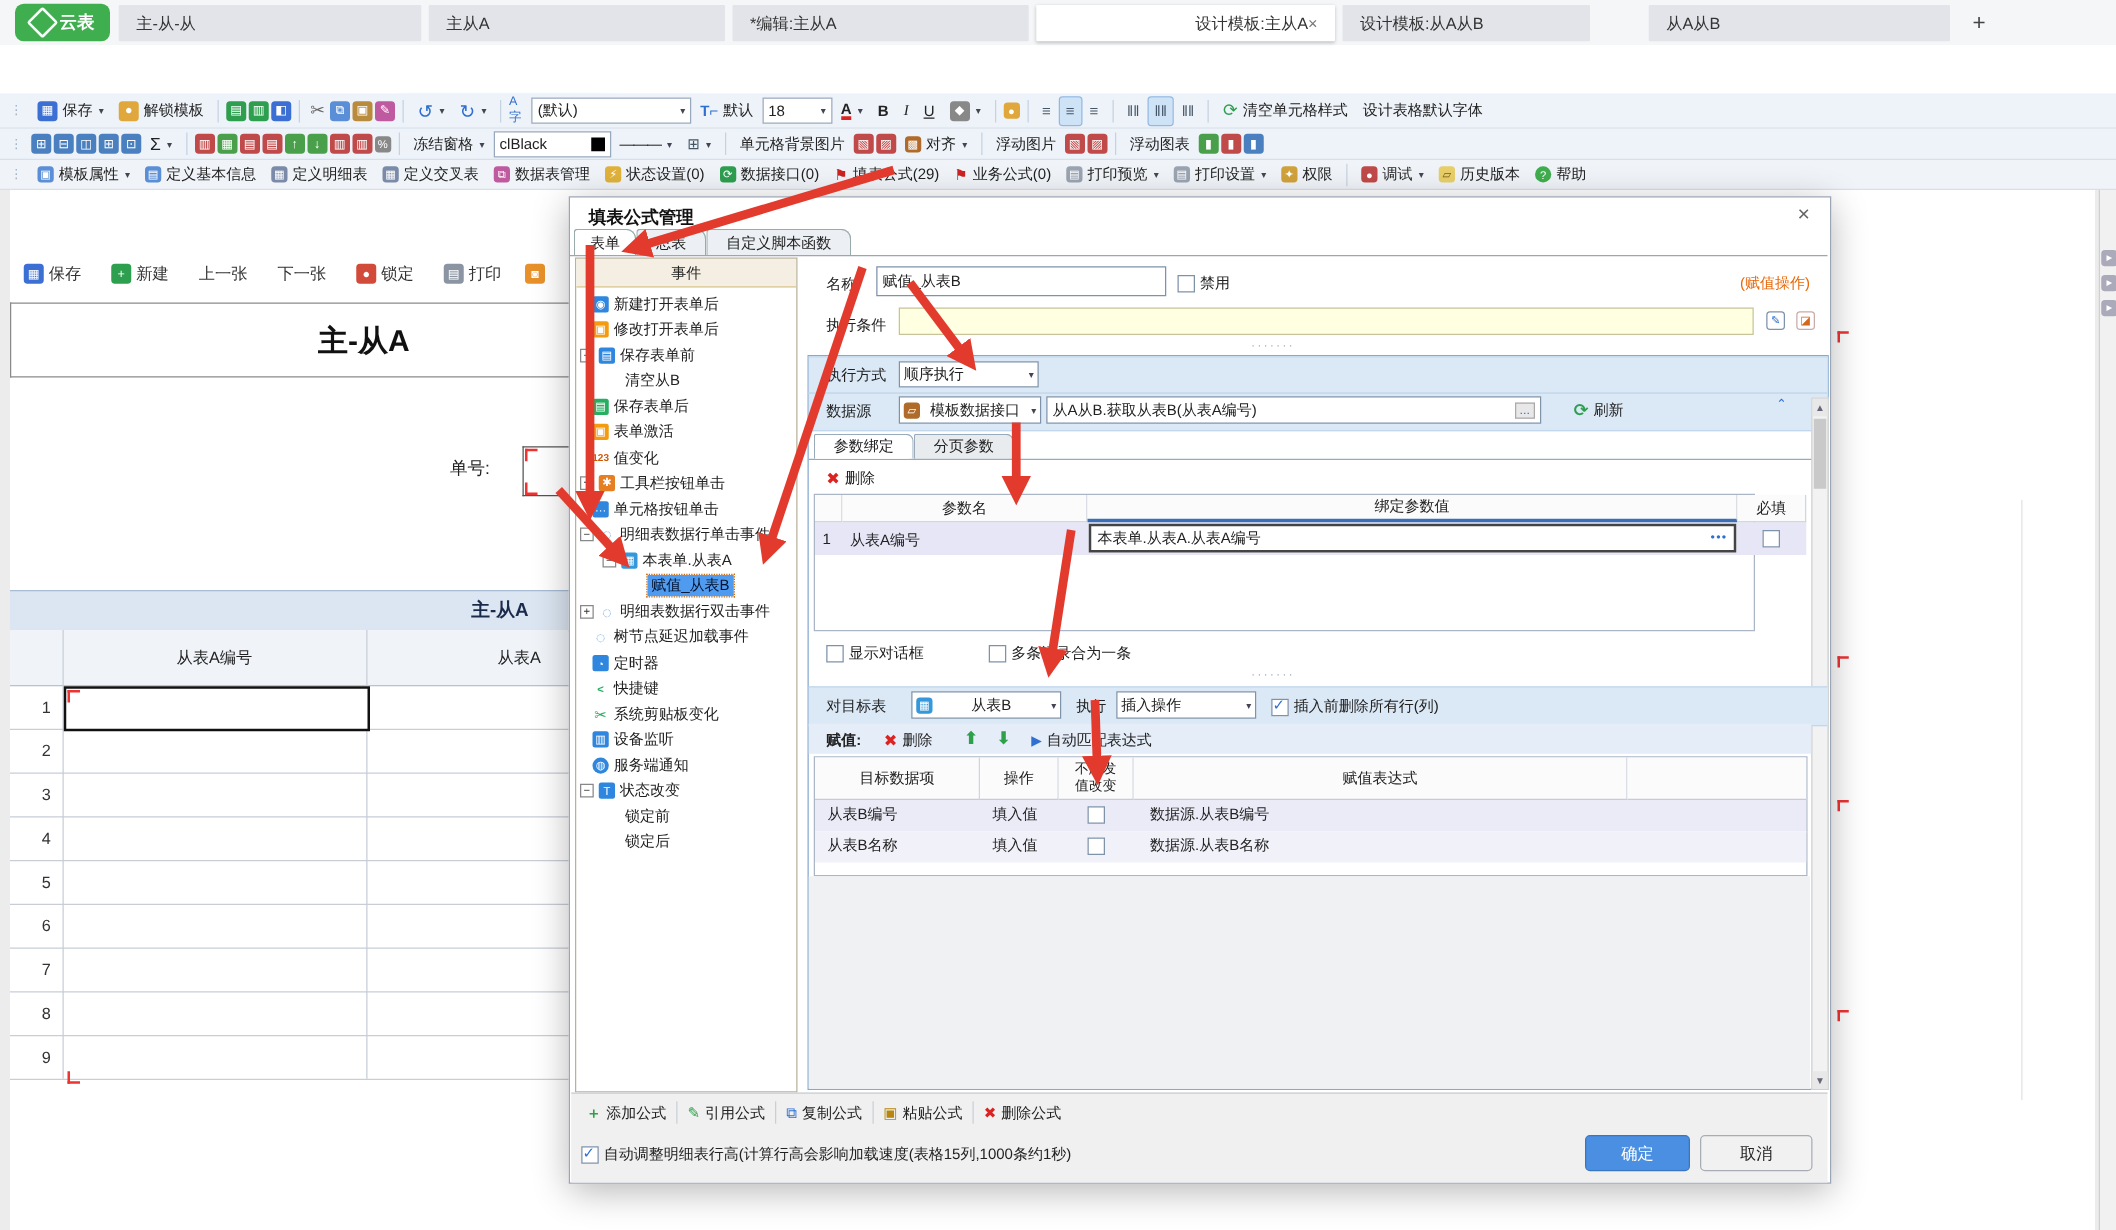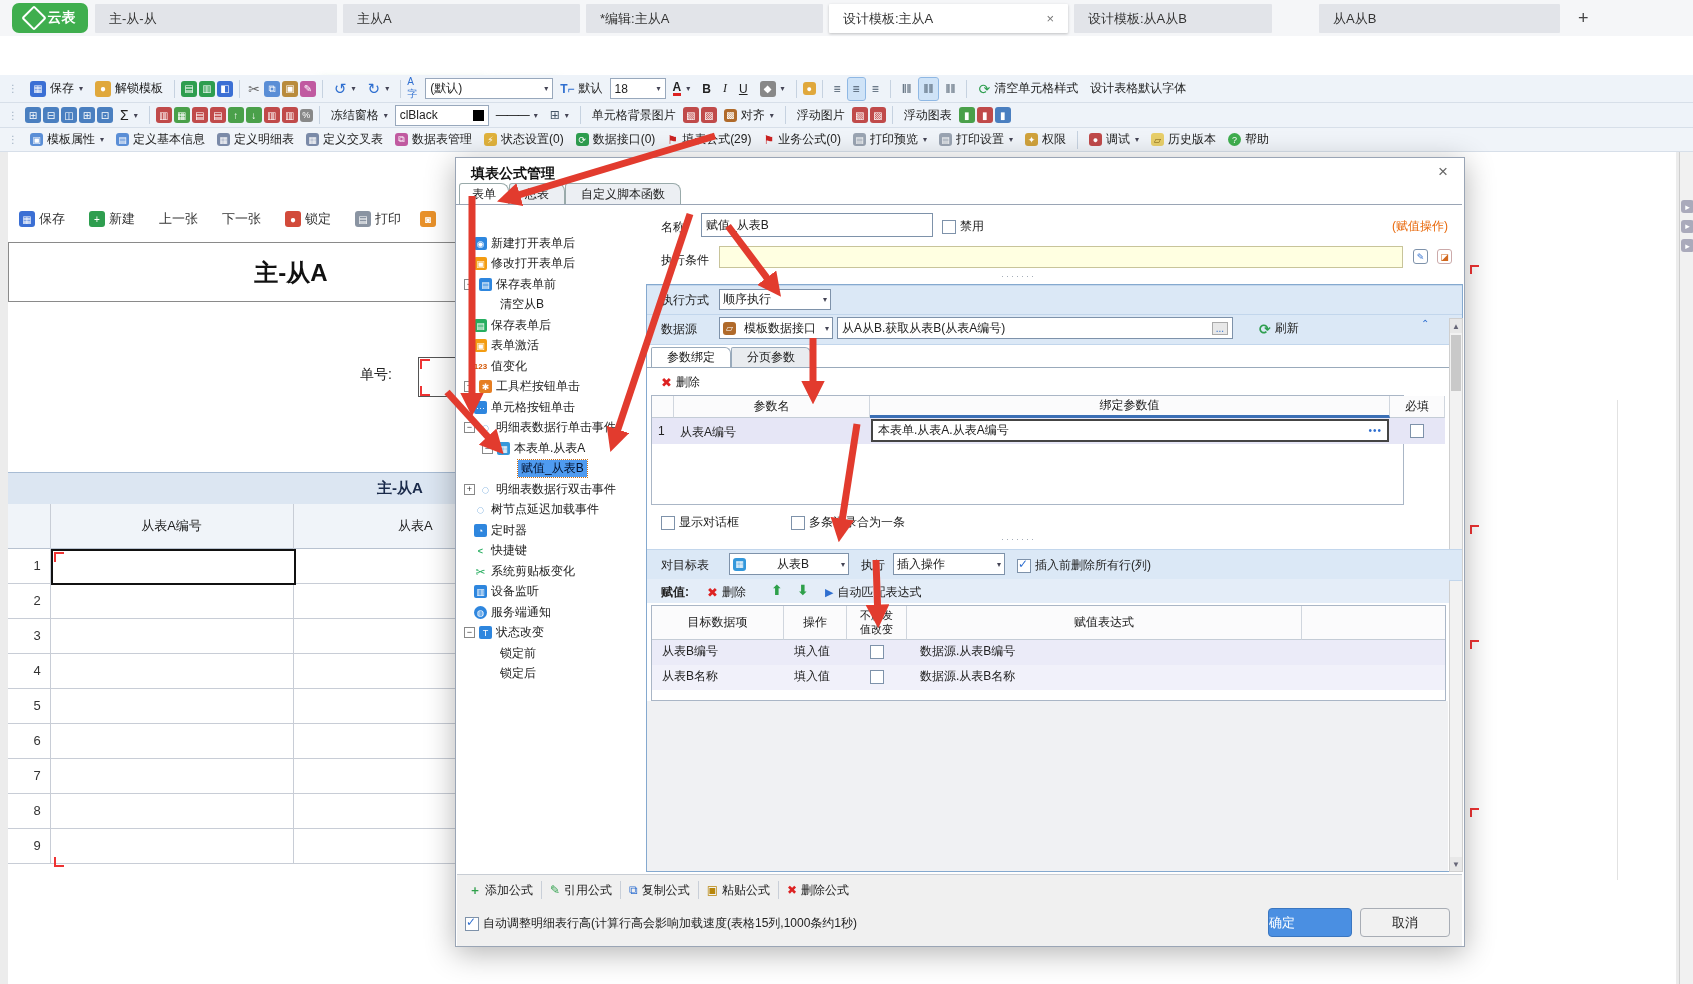--- a/index.html
+++ b/index.html
@@ -66,21 +66,21 @@
   .ckrow{position:absolute;display:flex;align-items:center;gap:4px;font-size:12px}
   .ptab{position:absolute;height:20px;display:flex;align-items:center;justify-content:center;font-size:12px;
         border:1px solid #9ab;border-bottom:none;background:#e9ecef;border-radius:2px 6px 0 0;box-sizing:border-box}
   .ptab.active{background:#fff;z-index:2}
   .gridbox{position:absolute;background:#fff;border:1px solid #aab6c6;box-sizing:border-box}
   .gh{position:absolute;display:flex;align-items:center;justify-content:center;font-size:12px;color:#222;
       border-right:1px solid #d0d6de;border-bottom:1px solid #c4ccd6;box-sizing:border-box;background:#fbfbfc}
   .gc{position:absolute;display:flex;align-items:center;font-size:12px;padding:0 6px;box-sizing:border-box;white-space:nowrap}
   .dots7{color:#98a2ae;font-size:9px;letter-spacing:2px}
   .btnblue{position:absolute;background:#4a8fe2;border:1px solid #3a76c0;border-radius:4px;color:#fff;
-           font-size:13px;display:flex;align-items:center;justify-content:flex-start}
+           font-size:13px;display:flex;align-items:center;justify-content:center}
   .btngray{position:absolute;background:#f1f1f1;border:1px solid #a8adb5;border-radius:4px;color:#222;
            font-size:13px;display:flex;align-items:center;justify-content:center}
   .fbt{display:inline-flex;align-items:center;gap:4px;font-size:12px;padding:0 8px;border-right:1px solid #c9cfd8;height:18px}
   .sbar{position:absolute;width:14px;background:#f2f2f2;border:1px solid #cfcfcf;box-sizing:border-box}
   .sarr{position:absolute;left:0;width:12px;height:14px;background:#e8e8e8;color:#667;font-size:8px;display:flex;align-items:center;justify-content:center}
   .redL{position:absolute;width:7px;height:7px;border-left:2px solid #e33;border-top:2px solid #e33}
 </style>
 </head>
 <body>
 
@@ -91,21 +91,21 @@
     </div>
   <div class="btab" style="left:95px;width:242px">
       <span>主-从-从</span>
     </div>
   <div class="btab" style="left:343px;width:237px">
       <span>主从A</span>
     </div>
   <div class="btab" style="left:586px;width:237px">
       <span>*编辑:主从A</span>
     </div>
-  <div class="btab active" style="left:829px;width:239px;justify-content:space-between">
+  <div class="btab active" style="left:829px;width:239px;justify-content:flex-end">
     <span>设计模板:主从A</span>
     <span style="color:#777;font-size:13px">×</span>
   </div>
   <div class="btab" style="left:1074px;width:198px">
       <span>设计模板:从A从B</span>
     </div>
   <div class="btab" style="left:1319px;width:241px">
       <span>从A从B</span>
     </div>
   <div class="abs" style="left:1578px;top:8px;font-size:18px;color:#444">+</div>
@@ -441,20 +441,25 @@
       <span>表单</span>
     </div>
   <div class="dtab" style="left:53px;width:56px">
       <span>总表</span>
     </div>
   <div class="dtab" style="left:109px;width:116px">
       <span>自定义脚本函数</span>
     </div>
   <div class="tline"></div>
 
+  <div class="tree">
+    <div class="thead">
+        <span>事件</span>
+      </div>
+  </div>
   <div class="trow" style="left:18px;top:76px">
       <span class="ti" style="background:#2e86de">◉</span>
       <span>新建打开表单后</span>
     </div>
   <div class="trow" style="left:18px;top:96px">
       <span class="ti" style="background:#f39c12">▣</span>
       <span>修改打开表单后</span>
     </div>
   <div class="trow" style="left:8px;top:117px">
       <span class="exp">−</span>

